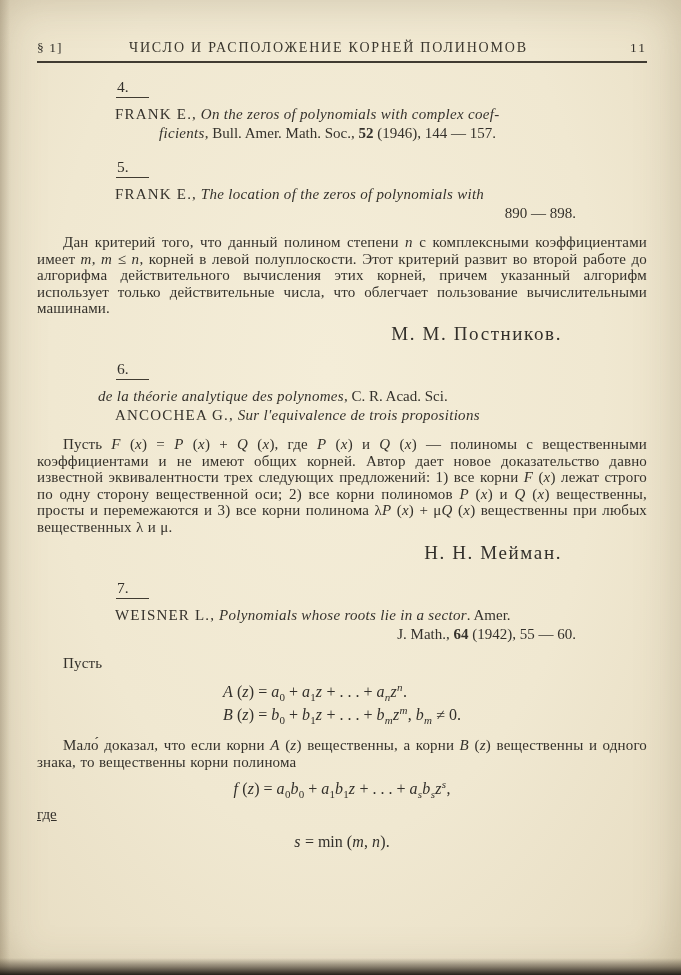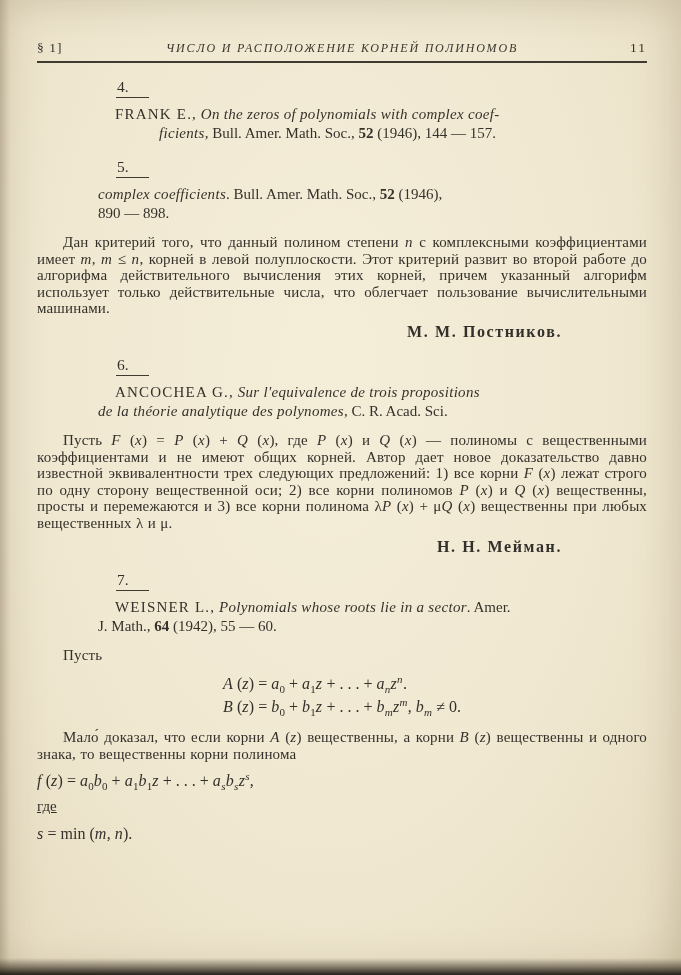--- a/index.html
+++ b/index.html
@@ -8,44 +8,44 @@
     position:relative; width:681px; height:975px; overflow:hidden;
     background: radial-gradient(ellipse at 48% 38%, #f4edd8 0%, #f0e8d1 55%, #e8dec4 90%, #ded3b6 100%);
     color:#33302b;
     font-size:15px;
     padding:40px 34px 0 37px;
     box-shadow: inset 0 0 46px rgba(115,96,66,0.28);
   }
   
   .hdr { display:flex; align-items:baseline; }
   .hdr .sec { width:92px; font-size:13.5px; letter-spacing:1px; }
-  .hdr .title { flex:1; text-align:center; font-size:12px; letter-spacing:1.8px; color:#3a362d;font-style:italic; }
+  .hdr .title { flex:1; font-size:14px; letter-spacing:1.8px; color:#3a362d; }
   .hdr .pagenum { width:92px; text-align:right; font-size:13.5px; letter-spacing:2px; }
   .rule { border-bottom:2px solid #403b31; margin-top:5px; }
 
   
   .entry-num { margin:15px 0 7px 79px; font-size:15.5px; }
   .entry-num span { display:inline-block; border-bottom:1.6px solid #403b31; padding:0 20px 1px 1px; }
 
   
   .ref { margin-left:61px; width:478px; line-height:19px; font-size:15px; color:#35322c; }
   .ref-line { display:block;font-family:Liberation Serif, serif; }
   .ind1 { margin-left:17px; }
   .ind2 { margin-left:61px; }
-  .ctr  { text-align:left; }
+  .ctr  { text-align:right; }
   .au { letter-spacing:1.2px; }
 
   
   .para { text-align:justify; line-height:16.6px; text-indent:26px; letter-spacing:0.15px; word-spacing:0.5px; margin-top:11px; color:#34312b; }
-  .sig { text-align:right; margin:6px 85px 0 0; letter-spacing:1.6px; font-size:16px;font-weight:bold; }
+  .sig { text-align:right; margin:6px 85px 0 0; letter-spacing:1.6px; font-size:19px; }
 
   
   .fblock { text-align:center; margin:9px 0 4px; }
   .fblock .inner { display:inline-block; text-align:left; font-size:16px; line-height:23px; }
-  .formula { text-align:left; font-size:16px; margin:10px 0 6px; }
+  .formula { text-align:center; font-size:16px; margin:10px 0 6px; }
   sub, sup { font-size:11px; line-height:0; }
   i { letter-spacing:0.3px; }
 
   .where { margin-top:8px; font-size:15px;text-decoration:underline; }
 
   
   .bottom-shadow {
     position:absolute; left:0; right:0; bottom:0; height:17px;
     background: linear-gradient(to bottom, rgba(70,58,45,0) 0%, rgba(54,45,35,0.5) 50%, rgba(22,18,13,0.92) 100%);
   }
@@ -74,34 +74,34 @@
       <span class="ref-line ind1"><span class="au">FRANK E.,</span> <i>On the zeros of polynomials with complex coef-</i></span>
       <span class="ref-line ind2"><i>ficients</i>, Bull. Amer. Math. Soc., <b>52</b> (1946), 144 — 157.</span>
     </div>
   </section>
 
   <section>
     <div class="entry-num">
       <span>5.</span>
     </div>
     <div class="ref">
-      <span class="ref-line"><i>complex coefficients</i>. Bull. Amer. Math. Soc., <b>52</b> (1946),</span>
+      <span class="ref-line ind1"><span class="au">FRANK E.,</span> <i>The location of the zeros of polynomials with</i></span>
       <span class="ref-line ctr">890 — 898.</span>
     </div>
     <p class="para">Дан критерий того, что данный полином степени <i>n</i> с комплексными коэффициентами имеет <i>m</i>, <i>m</i> ≤ <i>n</i>, корней в левой полуплоскости. Этот критерий развит во второй работе до алгорифма действительного вычисления этих корней, причем указанный алгорифм использует только действительные числа, что облегчает пользование вычислительными машинами.</p>
     <div class="sig">М. М. Постников.</div>
   </section>
 
   <section>
     <div class="entry-num">
       <span>6.</span>
     </div>
     <div class="ref">
+      <span class="ref-line"><i>de la théorie analytique des polynomes</i>, C. R. Acad. Sci.</span>
       <span class="ref-line ind1"><span class="au">ANCOCHEA G.,</span> <i>Sur l'equivalence de trois propositions</i></span>
-      <span class="ref-line"><i>de la théorie analytique des polynomes</i>, C. R. Acad. Sci.</span>
     </div>
     <p class="para">Пусть <i>F</i> (<i>x</i>) = <i>P</i> (<i>x</i>) + <i>Q</i> (<i>x</i>), где <i>P</i> (<i>x</i>) и <i>Q</i> (<i>x</i>) — полиномы с вещественными коэффициентами и не имеют общих корней. Автор дает новое доказательство давно известной эквивалентности трех следующих предложений: 1) все корни <i>F</i> (<i>x</i>) лежат строго по одну сторону вещественной оси; 2) все корни полиномов <i>P</i> (<i>x</i>) и <i>Q</i> (<i>x</i>) вещественны, просты и перемежаются и 3) все корни полинома λ<i>P</i> (<i>x</i>) + μ<i>Q</i> (<i>x</i>) вещественны при любых вещественных λ и μ.</p>
     <div class="sig">Н. Н. Мейман.</div>
   </section>
 
   <section>
     <div class="entry-num">
       <span>7.</span>
     </div>
     <div class="ref">

